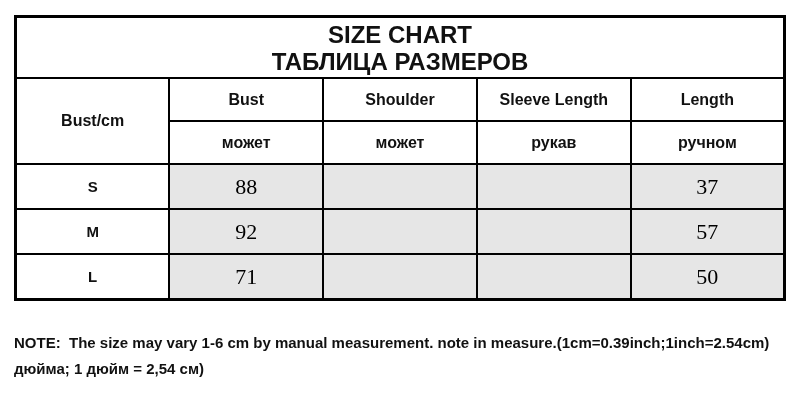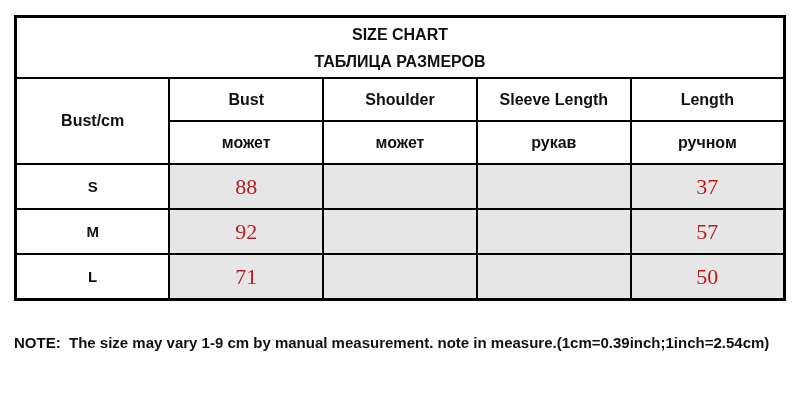--- a/index.html
+++ b/index.html
@@ -29,21 +29,21 @@
   table.size-table td {
     border: 2px solid #000000;
     text-align: center;
     vertical-align: middle;
     padding: 0;
     color: #111111;
     overflow: hidden;
   }
   tr.title-row td {
     height: 59px;
-    font-size: 16px;
+    font-size: 24px;
     font-weight: bold;
     line-height: 27px;
   }
   td.corner-cell {
     font-size: 17px;
     font-weight: bold;
   }
   tr.head-row td {
     height: 41px;
     font-size: 16px;
@@ -55,21 +55,21 @@
   tr.data-row td.size-cell {
     font-size: 15px;
     font-weight: bold;
     background: #ffffff;
   }
   tr.data-row td.val-cell {
     background: #e6e6e6;
     font-family: "Liberation Serif", serif;
     font-size: 22px;
     font-weight: normal;
-    color: #b91c1c;
+    color: #000000;
   }
   .note {
     position: absolute;
     left: 14px;
     top: 330px;
     width: 786px;
     font-size: 15px;
     font-weight: bold;
     color: #111111;
     line-height: 26px;
@@ -129,16 +129,17 @@
         <td class="size-cell">L</td>
         <td class="val-cell">71</td>
         <td class="val-cell"></td>
         <td class="val-cell"></td>
         <td class="val-cell">50</td>
       </tr>
     </tbody>
   </table>
 
   <div class="note">
-    <div>NOTE:  The size may vary 1-9 cm by manual measurement. note in measure.(1cm=0.39inch;1inch=2.54cm)</div>
+    <div>NOTE:  The size may vary 1-6 cm by manual measurement. note in measure.(1cm=0.39inch;1inch=2.54cm)</div>
+    <div>дюйма; 1 дюйм = 2,54 см)</div>
   </div>
 
 </div>
 
 </body></html>

